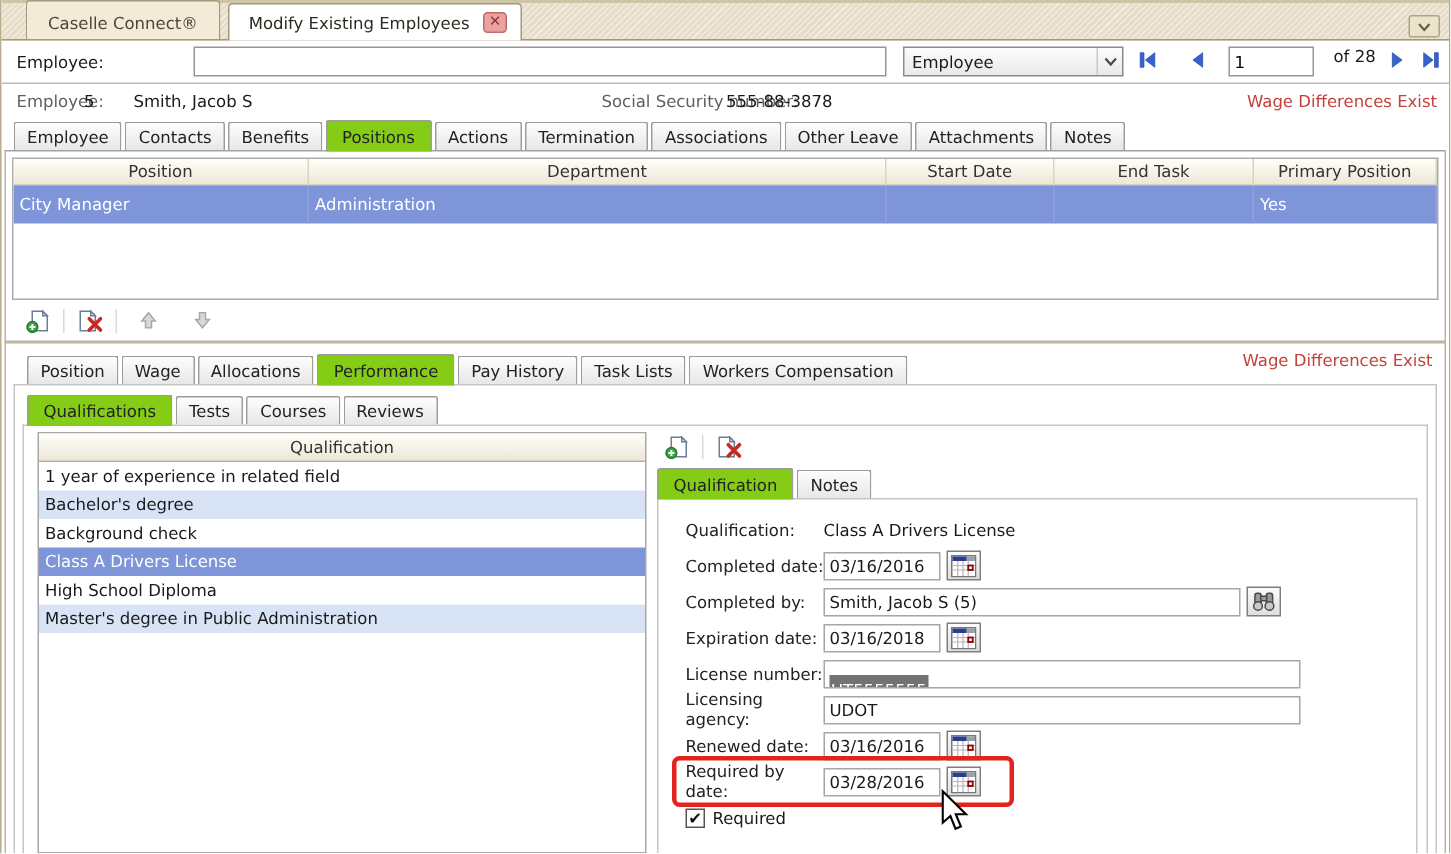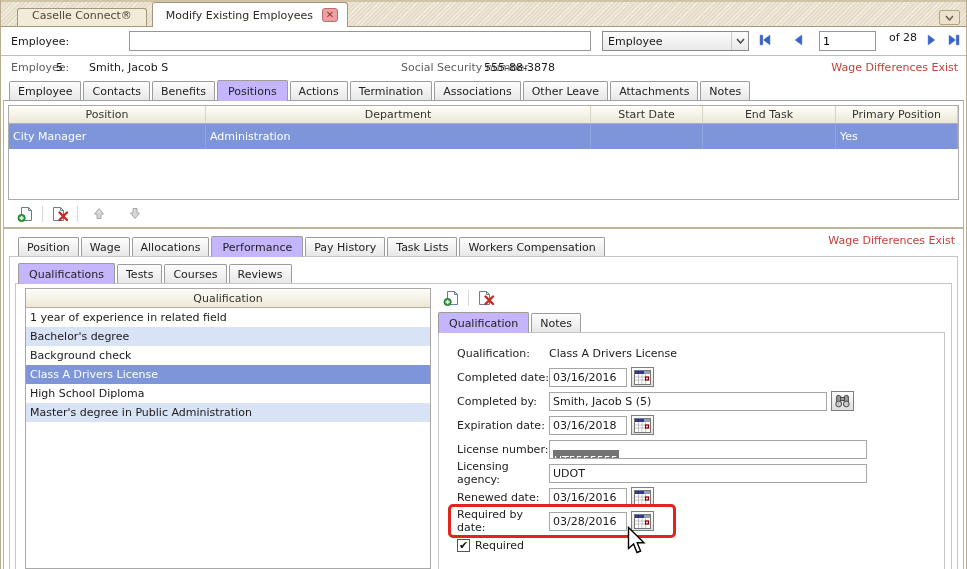--- a/index.html
+++ b/index.html
@@ -10,21 +10,21 @@
   }
   #app { position: relative; width: 967px; height: 569px; background: #fff;
          border-left: 1px solid #b9ab8d; border-right: 1px solid #b9ab8d; overflow: hidden; }
 
   
   .title-strip { height: 27px; background: #e7dec9;
     background-image: repeating-linear-gradient(135deg, rgba(255,255,255,.4) 0 1px, rgba(0,0,0,0) 1px 3px);
     border-top: 2px solid #cfc3a8; border-bottom: 1px solid #a6977a;
     display: flex; align-items: flex-end; padding-left: 16px; position: relative; z-index: 4; }
   .win-tab { font-size: 11px; color: #4f4636; background: #f2ebd7; border: 1px solid #a6977a;
-    border-bottom: none; border-radius: 3px 3px 0 0; padding: 0 14px 4px; margin-right: 5px; white-space: nowrap; }
+    border-bottom: none; border-radius: 3px 3px 0 0; padding: 8px 14px 4px; margin-right: 5px; white-space: nowrap; }
   .win-tab.active { background: #fff; color: #2e2a22; display: flex; align-items: center; gap: 9px;
     margin-bottom: -1px; padding: 5px 9px 5px 13px; position: relative; z-index: 5; }
   .close-box { width: 16px; height: 14px; background: #e9a2a2; border: 1px solid #be6a6a; border-radius: 3px;
     color: #9e2f2a; font-size: 10px; font-weight: bold; display: flex; align-items: center; justify-content: center; line-height: 1; }
   .corner-btn { position: absolute; right: 6px; top: 8px; width: 21px; height: 15px; background: #ece3cd;
     border: 1px solid #b3a37f; border-radius: 2px; display: flex; align-items: center; justify-content: center; }
 
   
   .employee-bar { height: 29px; position: relative; background: #fff; border-bottom: 1px solid #bdbdbd; }
   .employee-bar .bar-label { position: absolute; left: 10px; top: 8px; }
@@ -43,21 +43,21 @@
   .info-bar { height: 23px; position: relative; }
   .info-bar span { position: absolute; top: 5px; }
   .muted { color: #5f5f5f; }
   .warning { color: #c2423a; }
 
   
   .tabbar { display: flex; align-items: flex-end; position: relative; z-index: 2; }
   .tab { font-size: 11px; background: linear-gradient(#fdfdfd, #e7e7e7); border: 1px solid #9c9c9c;
     border-bottom: none; border-radius: 2px 2px 0 0; padding: 3px 8px 2px; margin-right: 2px;
     color: #222; white-space: nowrap; }
-  .tab.active { background: #c4b5fd; padding: 4px 10px 3px; margin-bottom: -1px; position: relative; z-index: 3; }
+  .tab.active { background: #84cc16; padding: 4px 10px 3px; margin-bottom: -1px; position: relative; z-index: 3; }
   .main-tabs { height: 21px; padding-left: 8px; }
 
   
   .positions-frame { height: 128px; margin: 0 2px; border: 1px solid #bdb49e; border-top: 1px solid #a2a2a2;
     background: #fff; padding: 4px 4px 0; }
   .grid { border: 1px solid #ababab; height: 95px; overflow: hidden; background: #fff; }
   .grid-head { display: flex; height: 18px; background: linear-gradient(#fffef8, #ece7d6); border-bottom: 1px solid #b8b09c; }
   .gh { border-right: 1px solid #d8d3c3; display: flex; align-items: center; justify-content: center; color: #333; }
   .grid-row { display: flex; height: 25px; background: #7e96d9; color: #fff; }
   .gc { border-right: 1px solid #8fa3de; display: flex; align-items: center; padding-left: 4px; overflow: hidden; }

